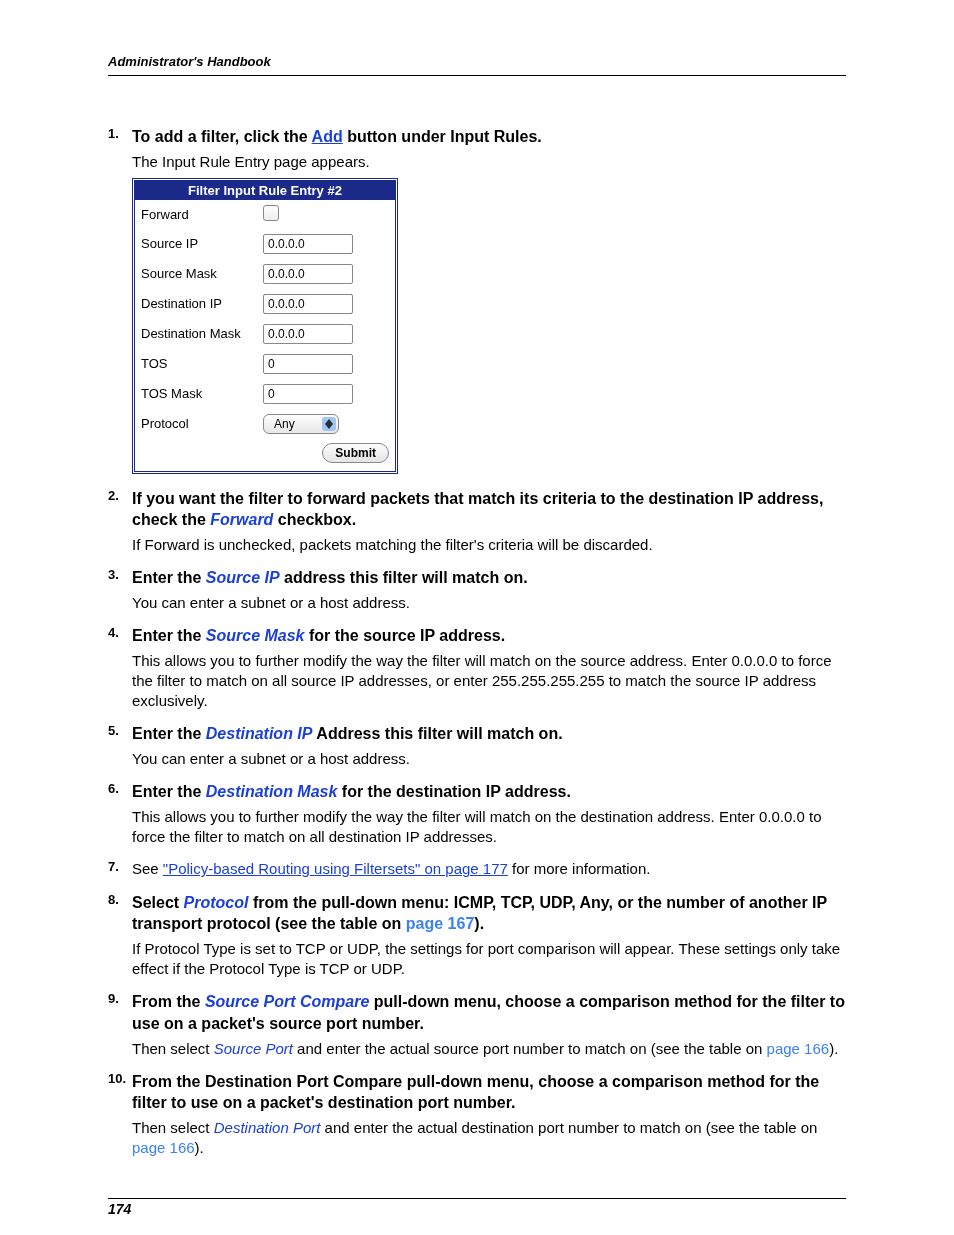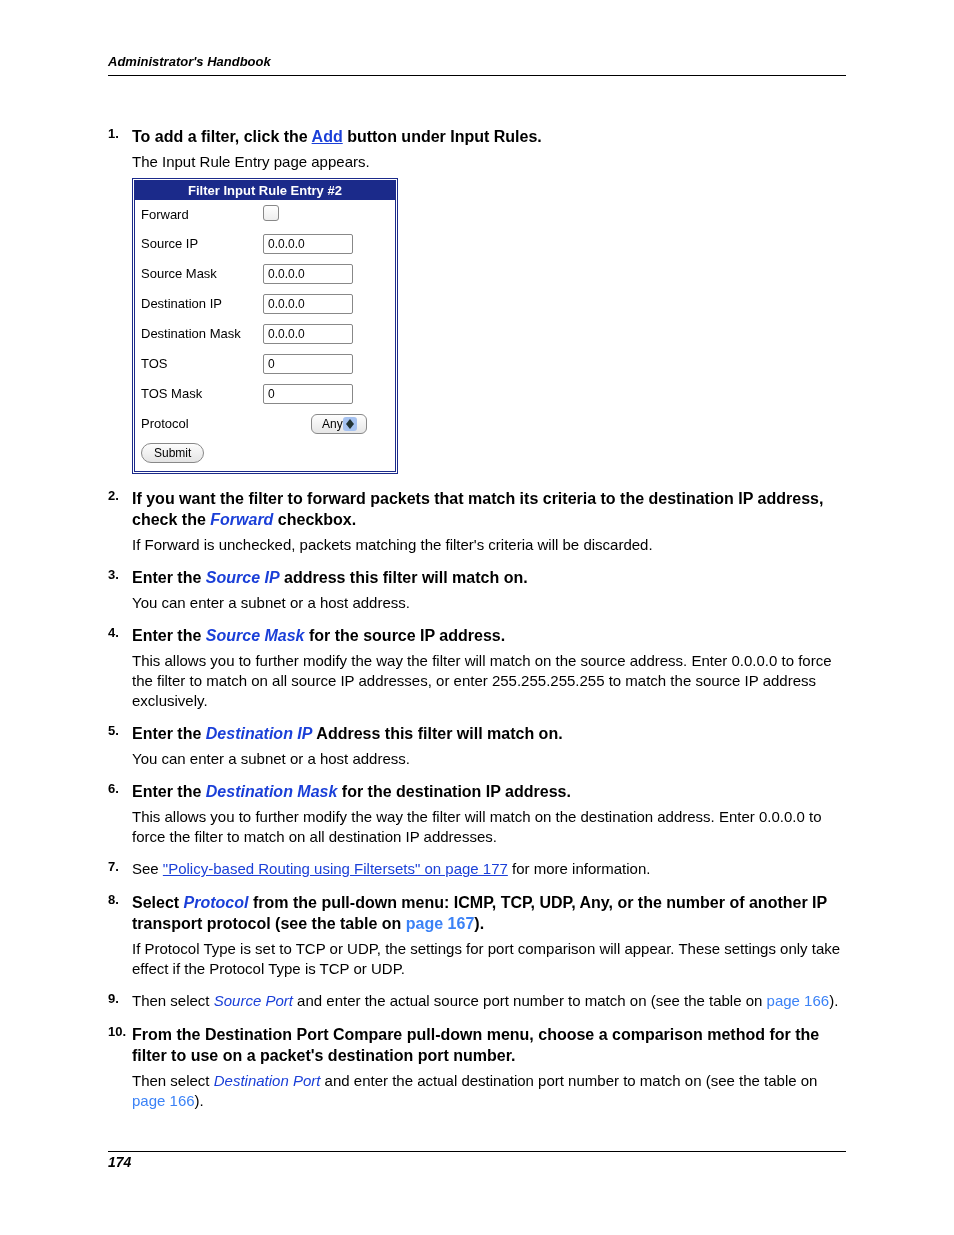--- a/index.html
+++ b/index.html
@@ -123,24 +123,23 @@
     background: linear-gradient(#fff,#eee);
   }
   .sel {
     display: inline-flex;
     align-items: center;
     border: 1px solid #888;
     border-radius: 6px;
     background: linear-gradient(#fefefe,#e6e6e6);
     padding: 2px 2px 2px 10px;
     font-size: 12px;
-    width: 56px;
+    width: 76px;
     box-sizing: border-box;
-    justify-content: flex-start;
-    margin-left: 48px;
+    justify-content: space-between;
   }
   .sel .arrows {
     background: #a6c2f0;
     border-radius: 3px;
     width: 14px;
     height: 14px;
     display: inline-flex;
     flex-direction: column;
     align-items: center;
     justify-content: center;
@@ -149,23 +148,24 @@
   .sel .arrows svg { display:block; }
   .btn {
     display: inline-block;
     border: 1px solid #888;
     border-radius: 10px;
     background: linear-gradient(#fdfdfd,#e4e4e4);
     padding: 2px 12px;
     font-size: 12px;
   }
   .panel .submit-row td {
-    text-align: left;
+    text-align: right;
     padding-top: 4px;
     padding-bottom: 8px;
+    font-weight: bold;
   }
   .footer-rule {
     border: none;
     border-top: 1.5px solid #000;
     margin: 40px 0 2px 0;
   }
   .page-num {
     font-style: italic;
     font-weight: bold;
     font-size: 14px;
@@ -287,20 +287,23 @@
     </li>
 
     <li>
       <p class="step-title">
         <span>Select </span><span class="italic-blue">Protocol</span><span> from the pull-down menu: ICMP, TCP, UDP, Any, or the number of another IP transport protocol (see the table on </span><span class="link-nound" style="font-weight:bold;">page 167</span><span>).</span>
       </p>
       <div class="step-body">If Protocol Type is set to TCP or UDP, the settings for port comparison will appear. These settings only take effect if the Protocol Type is TCP or UDP.</div>
     </li>
 
     <li>
+      <p class="step-title">
+        <span>From the </span><span class="italic-blue">Source Port Compare</span><span> pull-down menu, choose a comparison method for the filter to use on a packet's source port number.</span>
+      </p>
       <div class="step-body">
         <span>Then select </span><span class="italic-blue-plain">Source Port</span><span> and enter the actual source port number to match on (see the table on </span><span class="link-nound">page 166</span><span>).</span>
       </div>
     </li>
 
     <li>
       <p class="step-title">From the Destination Port Compare pull-down menu, choose a comparison method for the filter to use on a packet's destination port number.</p>
       <div class="step-body">
         <span>Then select </span><span class="italic-blue-plain">Destination Port</span><span> and enter the actual destination port number to match on (see the table on </span><span class="link-nound">page 166</span><span>).</span>
       </div>

